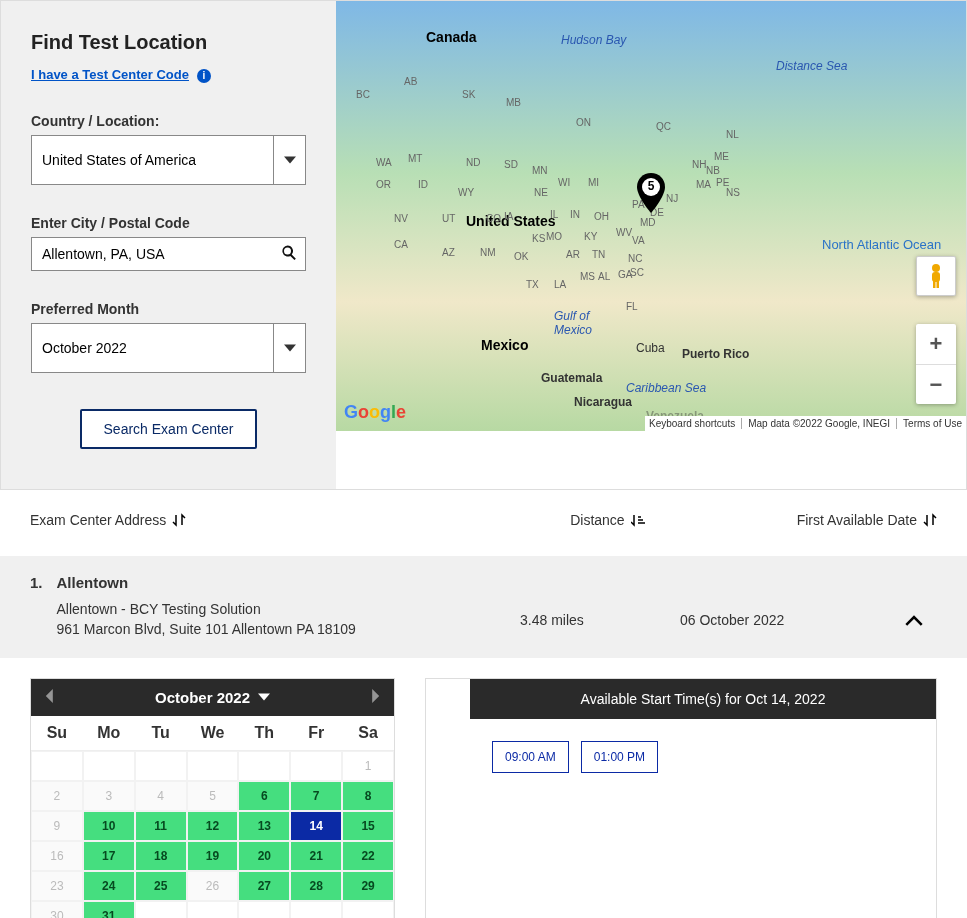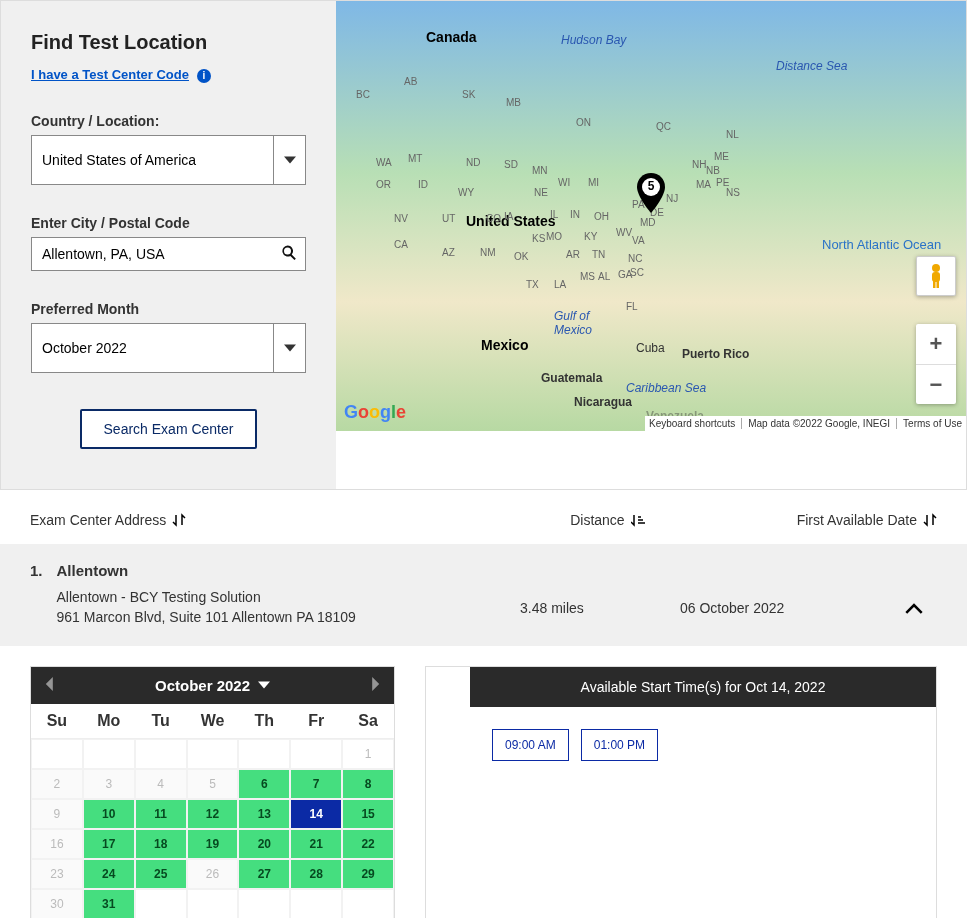--- a/index.html
+++ b/index.html
@@ -30,21 +30,21 @@
 .gmap-logo { position:absolute; bottom:8px; left:8px; font-size:18px; font-weight:bold; font-family:Arial;}
 .gmap-logo span:nth-child(1){color:#4285F4}.gmap-logo span:nth-child(2){color:#EA4335}.gmap-logo span:nth-child(3){color:#FBBC05}.gmap-logo span:nth-child(4){color:#4285F4}.gmap-logo span:nth-child(5){color:#34A853}.gmap-logo span:nth-child(6){color:#EA4335}
 .attribution { position:absolute; bottom:0; right:0; background:#fff; font-size:10px; padding:2px 4px; display:flex; gap:6px; }
 .attribution span { color:#333; cursor:pointer; }
 .attribution .sep { border-left:1px solid #aaa; }
 .map-ctrl { position:absolute; right:10px; background:#fff; border-radius:2px; box-shadow:0 1px 4px rgba(0,0,0,0.3); }
 .pegman { top:255px; width:40px; height:40px; display:flex; align-items:center; justify-content:center; border:1px solid #ccc; }
 .zoom { top:323px; width:40px; }
 .zoom div { height:40px; display:flex; align-items:center; justify-content:center; font-size:22px; color:#555; cursor:pointer; font-weight:bold;}
 .zoom div+div { border-top:1px solid #ddd; }
-.sort-row { display:flex; padding:22px 30px 16px 30px; font-size:14px; color:#333;gap:16px;}
+.sort-row { display:flex; padding:22px 30px 28px 30px; font-size:14px; color:#333;gap:16px;}
 .sort-item { display:flex; align-items:center; gap:6px; cursor:pointer;}
 .sort-item svg { width:14px; height:14px; fill:#111;}
 .sort-row .spacer { flex:1; }
 .sort-row .gap { width:120px;}
 .result { background:#f0f0f0; padding:18px 30px; position:relative;}
 .result-row { display:flex; align-items:flex-start;}
 .result-num { font-weight:bold; font-size:15px; margin-right:14px;}
 .result-name { font-weight:bold; font-size:15px; margin-bottom:8px;}
 .result-addr { font-size:14px; color:#333; line-height:1.45;}
 .result-dist { position:absolute; left:520px; top:56px; font-size:14px;}

